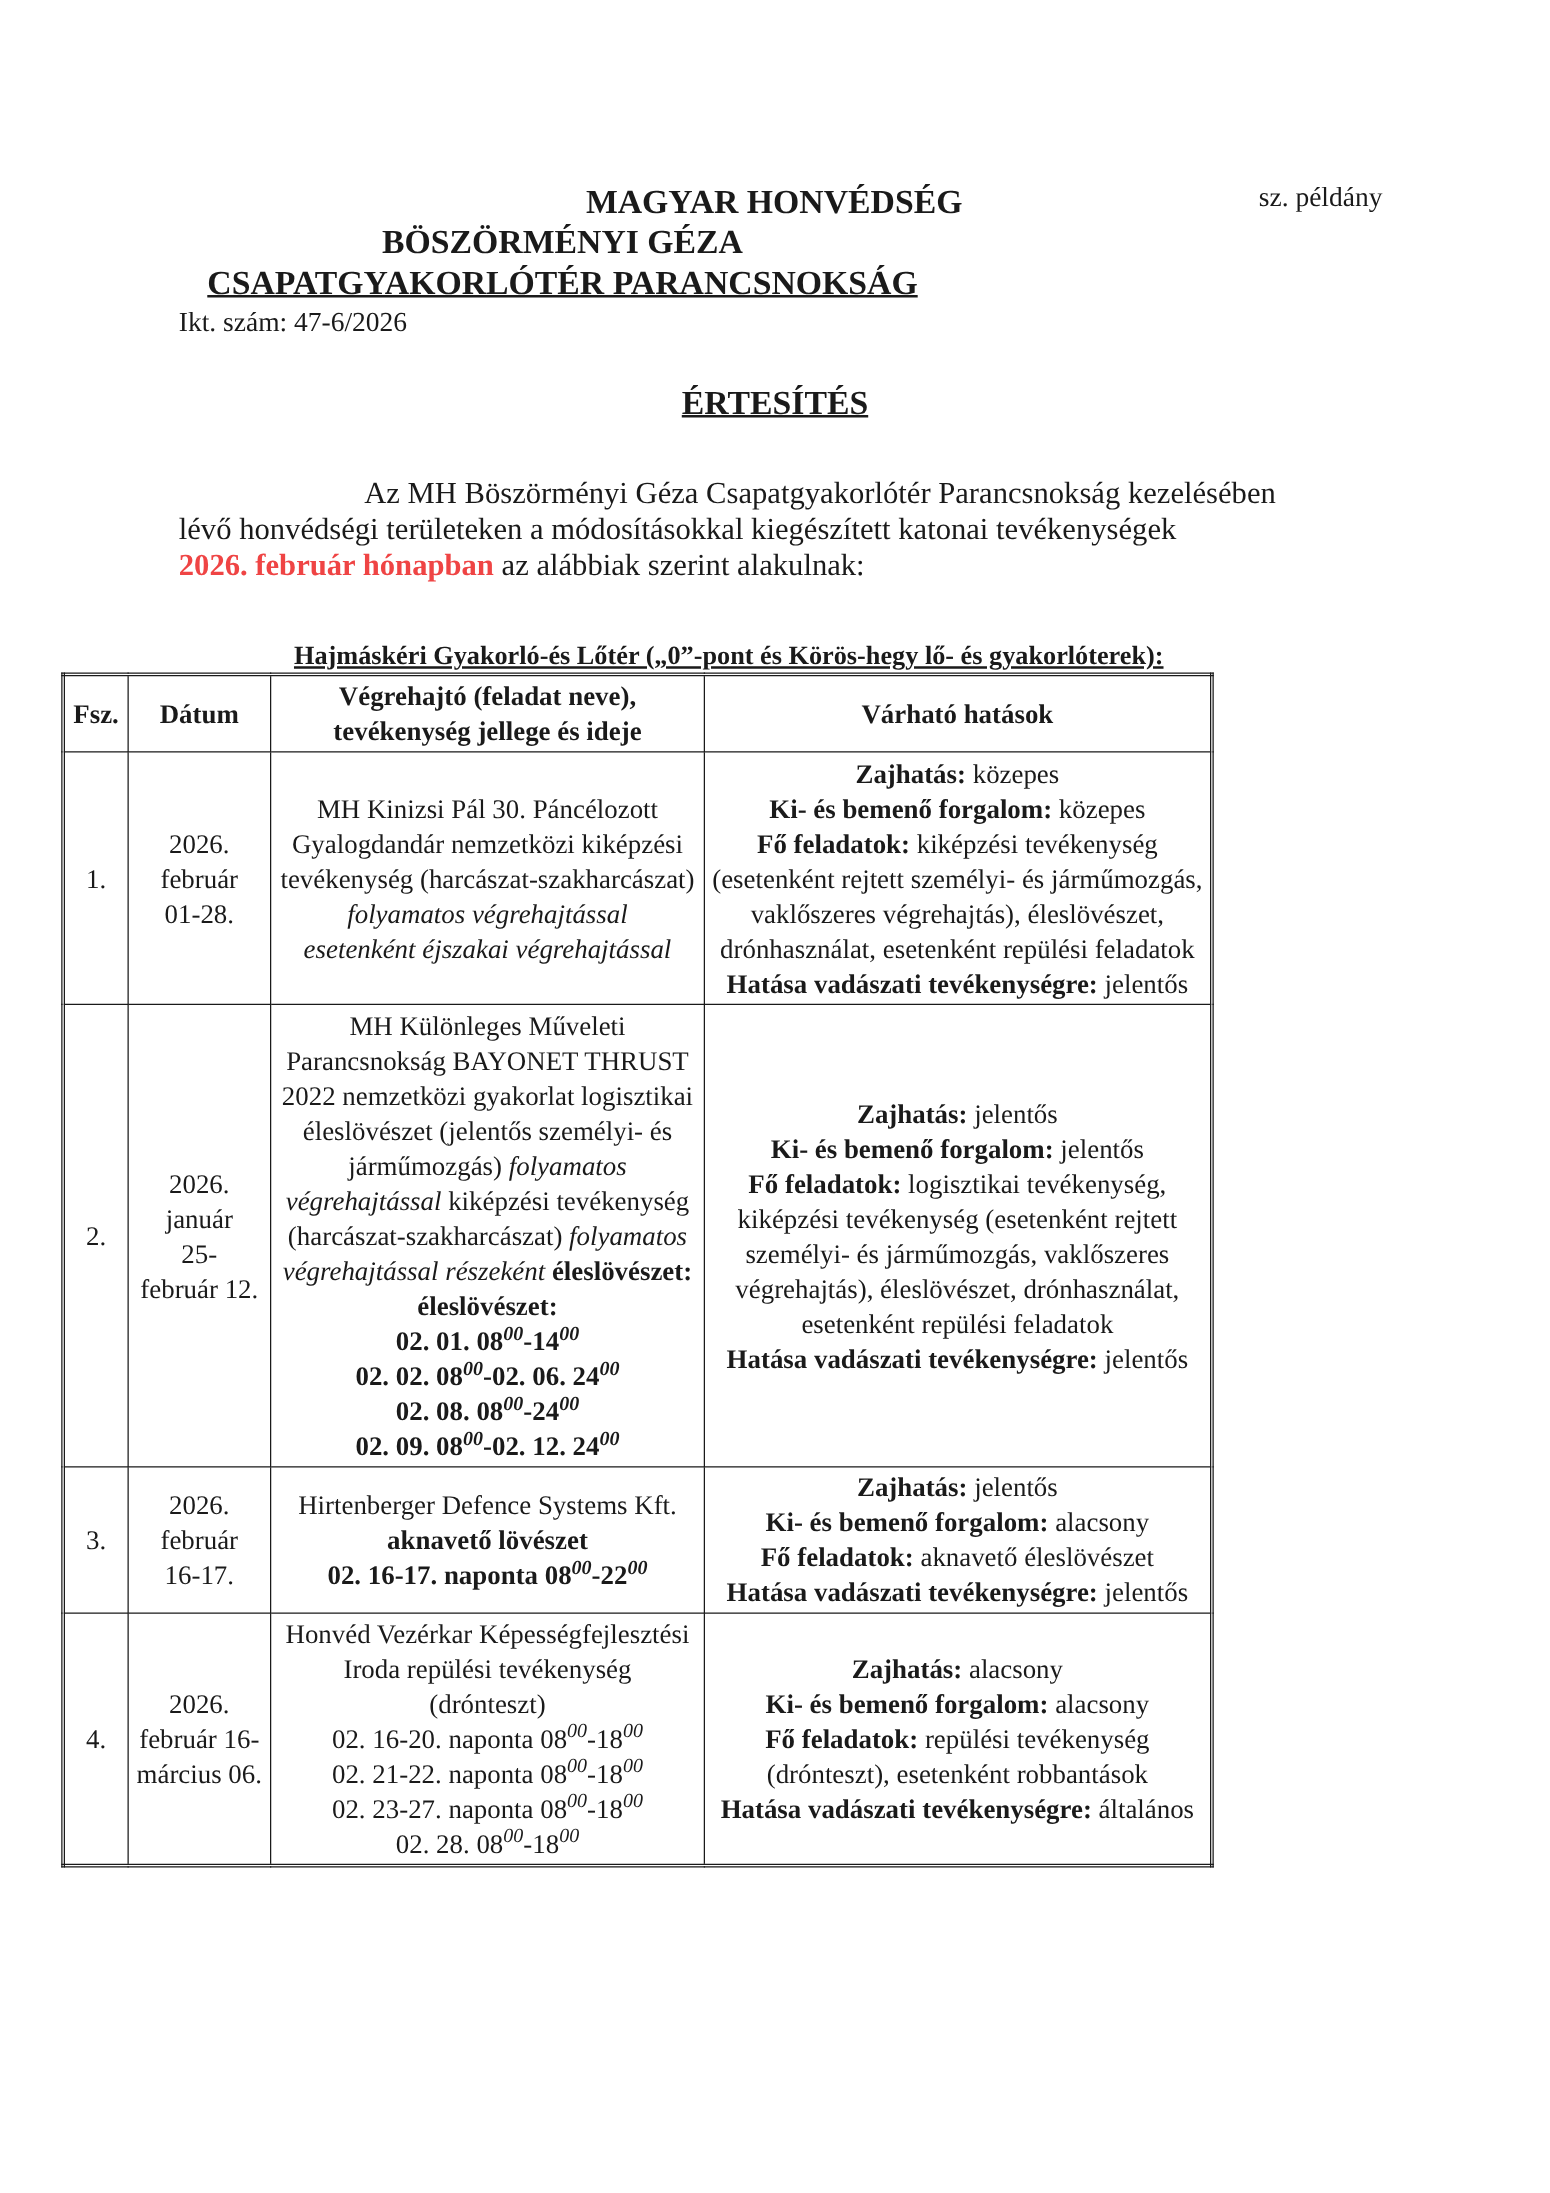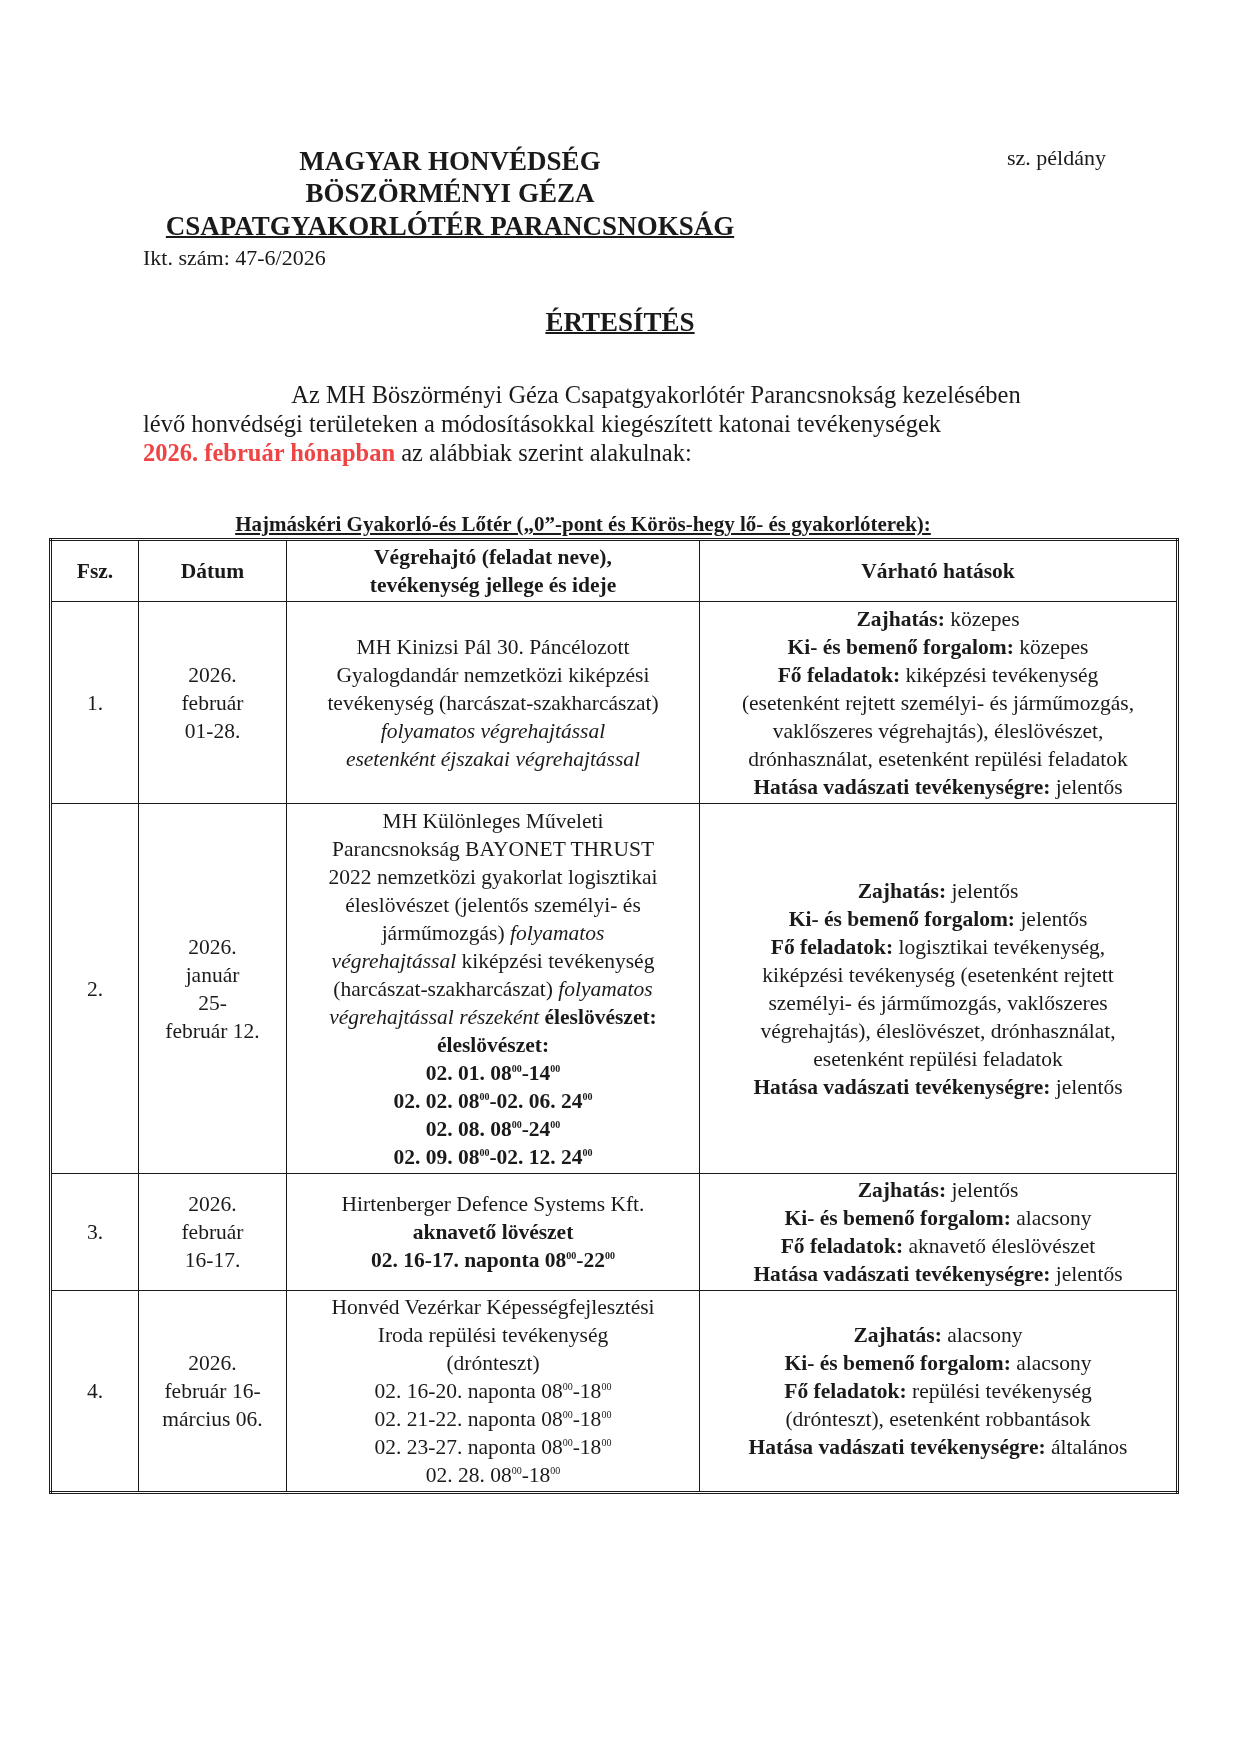--- a/index.html
+++ b/index.html
@@ -1,37 +1,37 @@
 <!DOCTYPE html>
 <html><head>
 <meta charset="utf-8">
 <style>
   html, body { margin: 0; padding: 0; background: #ffffff; }
   body { width: 1240px; height: 1754px; position: relative; font-family: "Liberation Serif", "DejaVu Serif", serif; color: #1a1a1a; overflow: hidden; }
   .abs { position: absolute; }
   .hdr { left: 130px; width: 640px; text-align: center; font-weight: bold; font-size: 27px; line-height: 32px; }
-  .hdr1 { top: 145px; }
+  .hdr1 { top: 145px; text-align: right; }
   .hdr2 { top: 177px; }
   .hdr3 { top: 210px; text-decoration: underline; text-decoration-thickness: 2px; }
   .copy { top: 145px; left: 990px; font-size: 22px; margin-left: 17px; }
   .ikt { top: 245px; left: 143px; font-size: 22px; }
   .title { top: 307px; left: 0; width: 1240px; text-align: center; font-weight: bold; font-size: 27px; text-decoration: underline; text-decoration-thickness: 2px; }
   .intro { top: 380px; left: 143px; width: 950px; font-size: 24.5px; line-height: 29px; }
   .intro p { margin: 0; }
   .indent { text-indent: 76px; text-align: center; }
   .red { color: #ef4444; font-weight: bold; }
   .section { top: 512px; left: 143px; width: 880px; text-align: center; font-weight: bold; font-size: 21px; text-decoration: underline; }
-  table.main { position: absolute; top: 538px; left: 49px; width: 1130px; border-collapse: collapse; font-size: 21.5px; line-height: 28px; }
+  table.main { position: absolute; top: 538px; left: 49px; width: 922px; border-collapse: collapse; font-size: 21.5px; line-height: 28px; }
   table.main td, table.main th { border: 1.5px solid #1a1a1a; text-align: center; vertical-align: middle; padding: 2px 6px; }
   table.main { border: 3px double #1a1a1a; }
   table.main th { font-weight: bold; height: 56px; }
   .c1 { width: 74px; } .c2 { width: 135px; } .c3 { width: 400px; }
   .b { font-weight: bold; }
   .i { font-style: italic; }
-  sup { font-size: 10px; line-height: 0; }
+  sup { font-size: 16px; line-height: 0; font-style: italic; }
   .lines div { white-space: nowrap; }
 </style>
 </head>
 <body>
 
 <div class="abs hdr hdr1">MAGYAR HONVÉDSÉG</div>
 <div class="abs hdr hdr2">BÖSZÖRMÉNYI GÉZA</div>
 <div class="abs hdr hdr3">CSAPATGYAKORLÓTÉR PARANCSNOKSÁG</div>
 <div class="abs copy">sz. példány</div>
 <div class="abs ikt">Ikt. szám: 47-6/2026</div>

